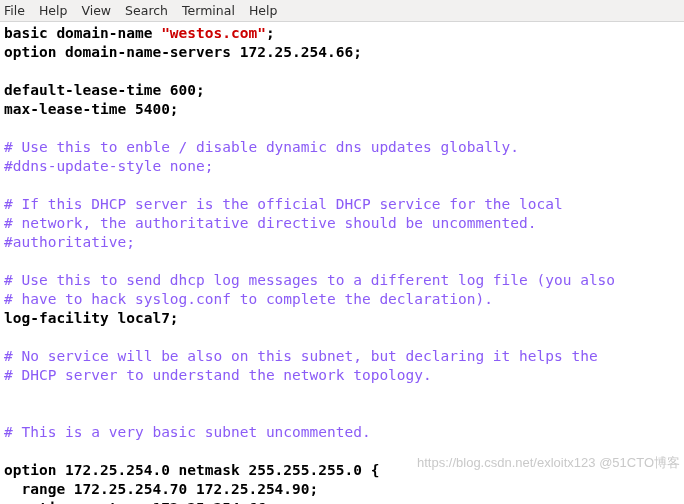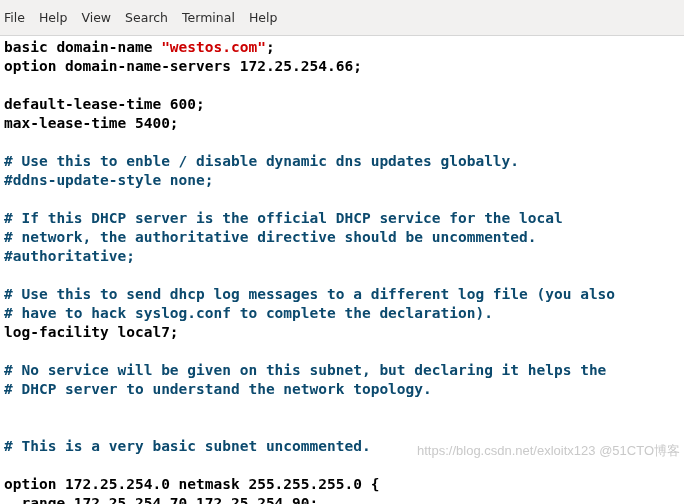--- a/index.html
+++ b/index.html
@@ -9,44 +9,44 @@
     font-size: 13px;
     background: #ffffff;
     color: #000000;
   }
   .menubar {
     background: #f2f1f0;
     border-bottom: 1px solid #d6d6d6;
     padding: 2px 4px;
     display: flex;
     gap: 14px;
-    height: 36px;
+    height: 22px;
     align-items: center;
   }
   .menubar-item {
     color: #2e2e2e;
     font-size: 12.5px;
     cursor: pointer;
   }
   .editor {
     font-family: "DejaVu Sans Mono", "Liberation Mono", monospace;
     font-size: 14.5px;
     line-height: 19px;
     white-space: pre;
     padding: 2px 4px 4px 4px;
     background: #ffffff;
     letter-spacing: 0;
   }
   .k-black { color: #000000; font-weight: bold; }
   .k-red   { color: #cc0000; font-weight: bold; }
-  .k-teal  { color: #0c4a6e; font-weight: bold; }
+  .k-teal  { color: #8b5cf6; font-weight: normal; }
   .watermark {
     position: absolute;
     right: 4px;
-    bottom: 44px;
+    bottom: 32px;
     color: #c9c9c9;
     font-size: 13px;
     font-family: sans-serif;
     letter-spacing: 0;
     pointer-events: none;
   }
 </style>
 </head>
 <body>
 
@@ -69,21 +69,21 @@
 <span class="k-teal">#ddns-update-style none;</span>
 
 <span class="k-teal"># If this DHCP server is the official DHCP service for the local</span>
 <span class="k-teal"># network, the authoritative directive should be uncommented.</span>
 <span class="k-teal">#authoritative;</span>
 
 <span class="k-teal"># Use this to send dhcp log messages to a different log file (you also</span>
 <span class="k-teal"># have to hack syslog.conf to complete the declaration).</span>
 <span class="k-black">log-facility local7;</span>
 
-<span class="k-teal"># No service will be given on this subnet, but declaring it helps the</span>
+<span class="k-teal"># No service will be also on this subnet, but declaring it helps the</span>
 <span class="k-teal"># DHCP server to understand the network topology.</span>
 
 
 <span class="k-teal"># This is a very basic subnet uncommented.</span>
 
 <span class="k-black">option 172.25.254.0 netmask 255.255.255.0 {</span>
 <span class="k-black">  range 172.25.254.70 172.25.254.90;</span>
 <span class="k-black">  option routers 172.25.254.66;</span>
 
 

